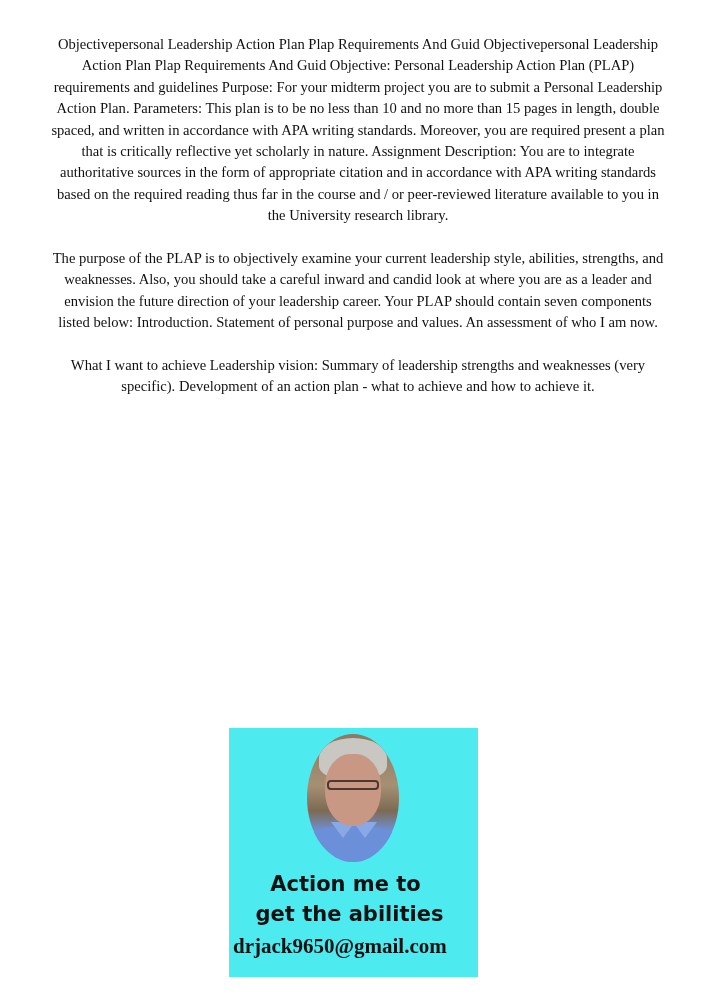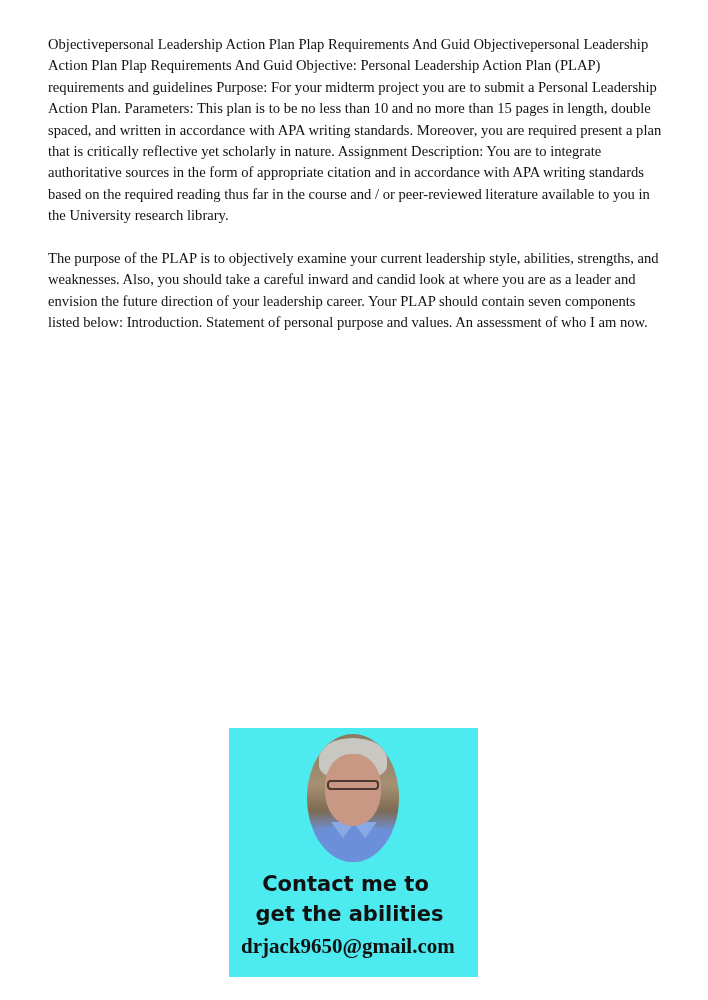--- a/index.html
+++ b/index.html
@@ -1,19 +1,19 @@
 <!DOCTYPE html>
 <html><head>
 <meta charset="utf-8">
 <style>
   html, body { margin:0; padding:0; background:#ffffff; }
   body { width:708px; height:1000px; position:relative; overflow:hidden;
          font-family:"Liberation Serif", "DejaVu Serif", serif; color:#111; }
   .doc { position:absolute; left:48px; top:34px; width:620px;
-         font-size:14.6px; line-height:21.4px; }
+         font-size:14.6px; line-height:21.4px;text-align:center; }
   .doc p { margin:0 0 21.4px 0; }
   .promo { position:absolute; left:229px; top:728px; width:249px; height:249px;
            background:#4deaf0; }
   .portrait { position:absolute; left:78px; top:6px; width:92px; height:128px;
               border-radius:50%; overflow:hidden;
               background:linear-gradient(180deg,#8a7a62 0%,#a69074 40%,#7d6a52 60%,#6f8fd0 75%,#7fa3e0 100%); }
   .hair { position:absolute; left:12px; top:4px; width:68px; height:40px; border-radius:50% 50% 30% 30%;
           background:#c9c7c2; }
   .face { position:absolute; left:18px; top:20px; width:56px; height:72px; border-radius:45% 45% 48% 48%;
           background:#c99884; }
@@ -23,37 +23,38 @@
            background:#6b8fd8; border-radius:40% 40% 0 0; }
   .collar-l, .collar-r { position:absolute; top:88px; width:0; height:0;
            border-left:12px solid transparent; border-right:12px solid transparent;
            border-top:16px solid #89a8e6; }
   .collar-l { left:24px; } .collar-r { left:46px; }
   .cta { position:absolute; left:0; width:249px; text-align:center;
          font-family:"DejaVu Sans", "Liberation Sans", sans-serif; font-weight:bold;
          font-size:21px; color:#111; line-height:30px; }
   .cta1 { top:141px; left:-8px; }
   .cta2 { top:171px; left:-4px; }
-  .email { position:absolute; top:203px; left:12px; width:203px; text-align:left;
+  .email { position:absolute; top:203px; left:4px; width:203px; text-align:left;
            font-family:"Liberation Serif", "DejaVu Serif", serif; font-weight:bold;
            font-size:21px; color:#111; line-height:30px; }
 </style>
 </head>
 <body>
 
 <div class="doc">
   <p>Objectivepersonal Leadership Action Plan Plap Requirements And Guid Objectivepersonal Leadership Action Plan Plap Requirements And Guid Objective: Personal Leadership Action Plan (PLAP) requirements and guidelines Purpose: For your midterm project you are to submit a Personal Leadership Action Plan. Parameters: This plan is to be no less than 10 and no more than 15 pages in length, double spaced, and written in accordance with APA writing standards. Moreover, you are required present a plan that is critically reflective yet scholarly in nature. Assignment Description: You are to integrate authoritative sources in the form of appropriate citation and in accordance with APA writing standards based on the required reading thus far in the course and / or peer-reviewed literature available to you in the University research library.</p>
   <p>The purpose of the PLAP is to objectively examine your current leadership style, abilities, strengths, and weaknesses. Also, you should take a careful inward and candid look at where you are as a leader and envision the future direction of your leadership career. Your PLAP should contain seven components listed below: Introduction. Statement of personal purpose and values. An assessment of who I am now.</p>
+  <p>What I want to achieve Leadership vision: Summary of leadership strengths and weaknesses (very specific). Development of an action plan - what to achieve and how to achieve it.</p>
 </div>
 
 <div class="promo">
   <div class="portrait">
     <div class="shirt"></div>
     <div class="collar-l"></div>
     <div class="collar-r"></div>
     <div class="hair"></div>
     <div class="face"></div>
     <div class="glasses"></div>
   </div>
-  <div class="cta cta1">Contact me to</div>
+  <div class="cta cta1">Action me to</div>
   <div class="cta cta2">get the abilities</div>
   <div class="email">drjack9650@gmail.com</div>
 </div>
 
 </body></html>

